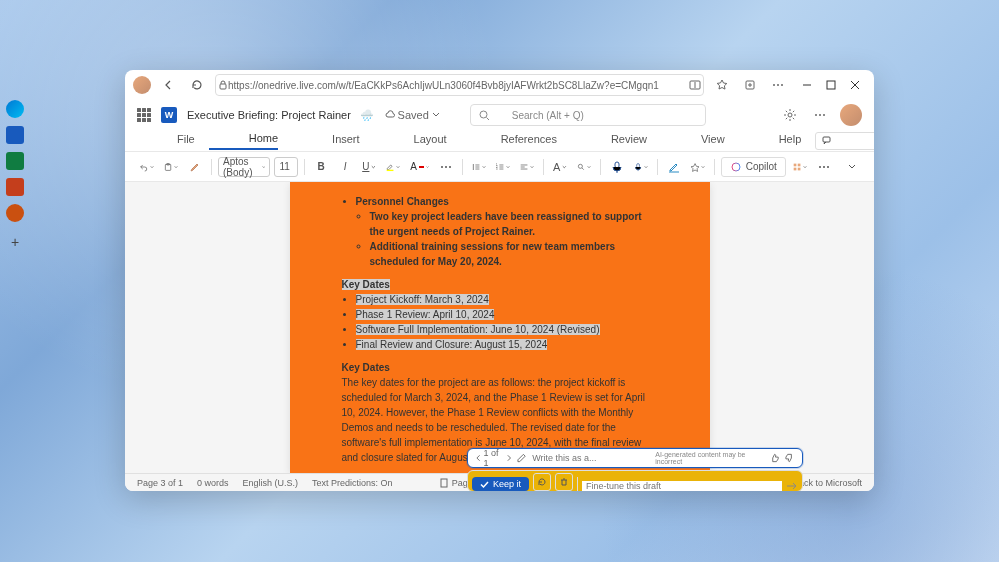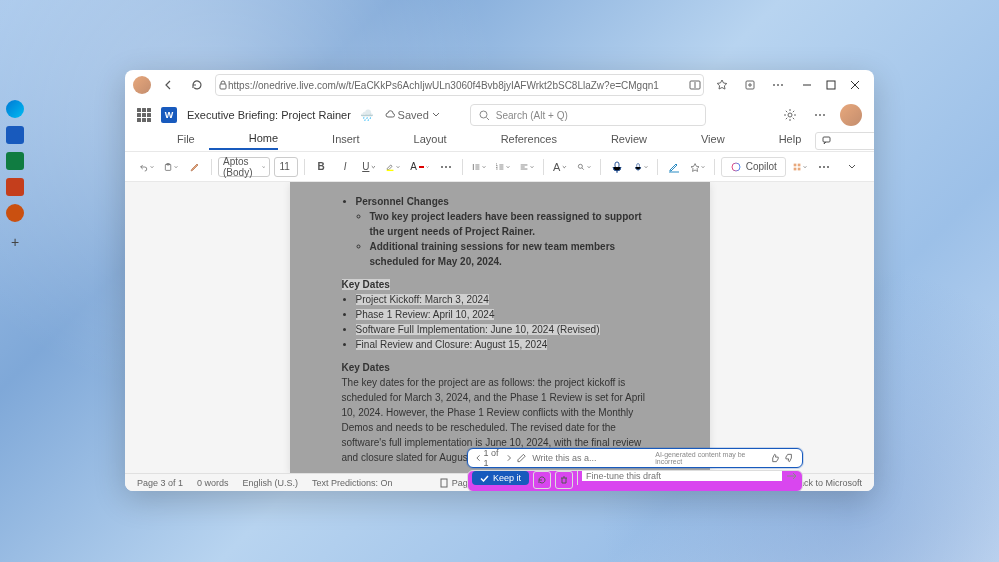--- a/index.html
+++ b/index.html
@@ -15,49 +15,49 @@
 .addr svg { flex-shrink:0; }
 .addr-text { flex:1; white-space:nowrap; overflow:hidden; }
 .win-controls { display:flex; gap:2px; }
 .win-btn { width:22px; height:22px; display:flex; align-items:center; justify-content:center; cursor:pointer; border-radius:4px; }
 .app-header { height:30px; display:flex; align-items:center; padding:0 12px; gap:10px; font-size:11px; }
 .waffle { width:14px; height:14px; display:grid; grid-template-columns:repeat(3,1fr); grid-template-rows:repeat(3,1fr); gap:1px; }
 .waffle span { background:#666; border-radius:0.5px; }
 .word-icon { width:16px; height:16px; background:#185abd; border-radius:2px; color:#fff; display:flex; align-items:center; justify-content:center; font-size:9px; font-weight:bold; }
 .doc-title { color:#333; }
 .saved { color:#666; display:flex; align-items:center; gap:3px; }
-.search-box { width:236px; height:22px; background:#fff; border:1px solid #ddd; border-radius:4px; display:flex; align-items:center; padding:0 8px; gap:6px; color:#888; font-size:10px; margin-left:20px; }
+.search-box { width:236px; height:22px; background:#fff; border:1px solid #ddd; border-radius:4px; display:flex; align-items:center; padding:0 8px; gap:22px; color:#888; font-size:10px; margin-left:20px; }
 .app-header .spacer { flex:1; }
 .hdr-icon { width:20px; height:20px; display:flex; align-items:center; justify-content:center; cursor:pointer; color:#666; }
 .avatar { width:22px; height:22px; border-radius:50%; background:linear-gradient(135deg,#e8a87c,#c38d6e); }
 .ribbon-tabs { height:22px; display:flex; align-items:center; padding:0 12px; gap:14px; font-size:11px; color:#555; border-bottom:1px solid #e8e8e8; }
 .ribbon-tabs span { cursor:pointer; padding-bottom:4px;padding-left:40px; }
 .ribbon-tabs span.active { color:#333; border-bottom:2px solid #185abd; font-weight:500; }
 .ribbon-actions { margin-left:auto; display:flex; gap:6px; align-items:center; }
 .ra-btn { height:18px; padding:0 6px; border:1px solid #ddd; border-radius:3px; display:flex; align-items:center; gap:3px; font-size:9px; color:#555; cursor:pointer; background:#fff; }
 .ra-btn.share { background:#185abd; color:#fff; border-color:#185abd;text-align:center; }
 .toolbar { height:30px; display:flex; align-items:center; padding:0 12px; gap:4px; border-bottom:1px solid #e8e8e8; font-size:10px; color:#555; }
 .tb-btn { height:20px; min-width:20px; padding:0 3px; display:flex; align-items:center; justify-content:center; cursor:pointer; border-radius:3px; gap:2px; }
 .tb-sep { width:1px; height:16px; background:#ddd; margin:0 2px; }
 .tb-select { height:20px; padding:0 4px; border:1px solid #ccc; border-radius:3px; display:flex; align-items:center; gap:4px; font-size:10px; cursor:pointer; }
 .copilot-btn { height:20px; padding:0 8px; border:1px solid #ddd; border-radius:3px; display:flex; align-items:center; gap:4px; font-size:10px; cursor:pointer; }
 .doc-area { flex:1; background:#f5f5f5; overflow:hidden; position:relative; display:flex; justify-content:center; }
-.page { width:420px; background:#a3a3a3; box-shadow:0 2px 8px rgba(0,0,0,0.1); padding:12px 52px; font-size:10px; line-height:1.5; color:#333; position:relative; }
+.page { width:420px; background:#f97316; box-shadow:0 2px 8px rgba(0,0,0,0.1); padding:12px 52px; font-size:10px; line-height:1.5; color:#333; position:relative; }
 .page ul { padding-left:14px; margin-bottom:4px; }
 .page ul ul { padding-left:14px;font-weight:bold; }
 .page .bold { font-weight:600; }
 .page .hl { background:#d0d0d0; }
 .page .section-title { font-weight:600; margin-top:8px; }
 .page p { margin-bottom:6px; }
 .ai-box { position:absolute; left:342px; top:378px; width:336px; z-index:20; }
 .ai-prompt { background:#fff; border:1px solid #185abd; border-radius:6px; height:20px; display:flex; align-items:center; padding:0 8px; gap:6px; font-size:9px; color:#888; box-shadow:0 0 0 1px rgba(24,90,189,0.2); margin-bottom:2px; }
 .ai-prompt .pager { display:flex; align-items:center; gap:2px; color:#666; }
 .ai-prompt input { flex:1; border:none; outline:none; font-size:9px; color:#888; }
 .ai-disclaimer { font-size:7px; color:#888; }
-.ai-actions { background:#d946ef; border:1px solid #ddd; border-radius:6px; height:22px; display:flex; align-items:flex-start; padding:0 4px; gap:4px; font-size:9px; }
+.ai-actions { background:#eab308; border:1px solid #ddd; border-radius:6px; height:22px; display:flex; align-items:flex-end; padding:0 4px; gap:4px; font-size:9px; }
 .keep-btn { background:#185abd; color:#fff; border-radius:4px; padding:2px 8px; display:flex; align-items:center; gap:4px; cursor:pointer; }
 .ai-icon-btn { width:18px; height:18px; border:1px solid #ddd; border-radius:3px; display:flex; align-items:center; justify-content:center; cursor:pointer; color:#555; }
 .ai-sep { width:1px; height:14px; background:#ddd; }
 .fine-tune { flex:1; color:#888; padding:0 4px; }
 .statusbar { height:18px; background:#f5f5f5; border-top:1px solid #e0e0e0; display:flex; align-items:center; padding:0 12px; gap:14px; font-size:9px; color:#666; }
 .statusbar .spacer { flex:1; }
 .sb-item { display:flex; align-items:center; gap:3px; cursor:pointer; }
 .zoom-slider { width:50px; height:2px; background:#ccc; position:relative; border-radius:1px; }
 .zoom-slider::after { content:''; position:absolute; left:10px; top:-3px; width:8px; height:8px; background:#185abd; border-radius:50%; }
 svg { display:block; }

